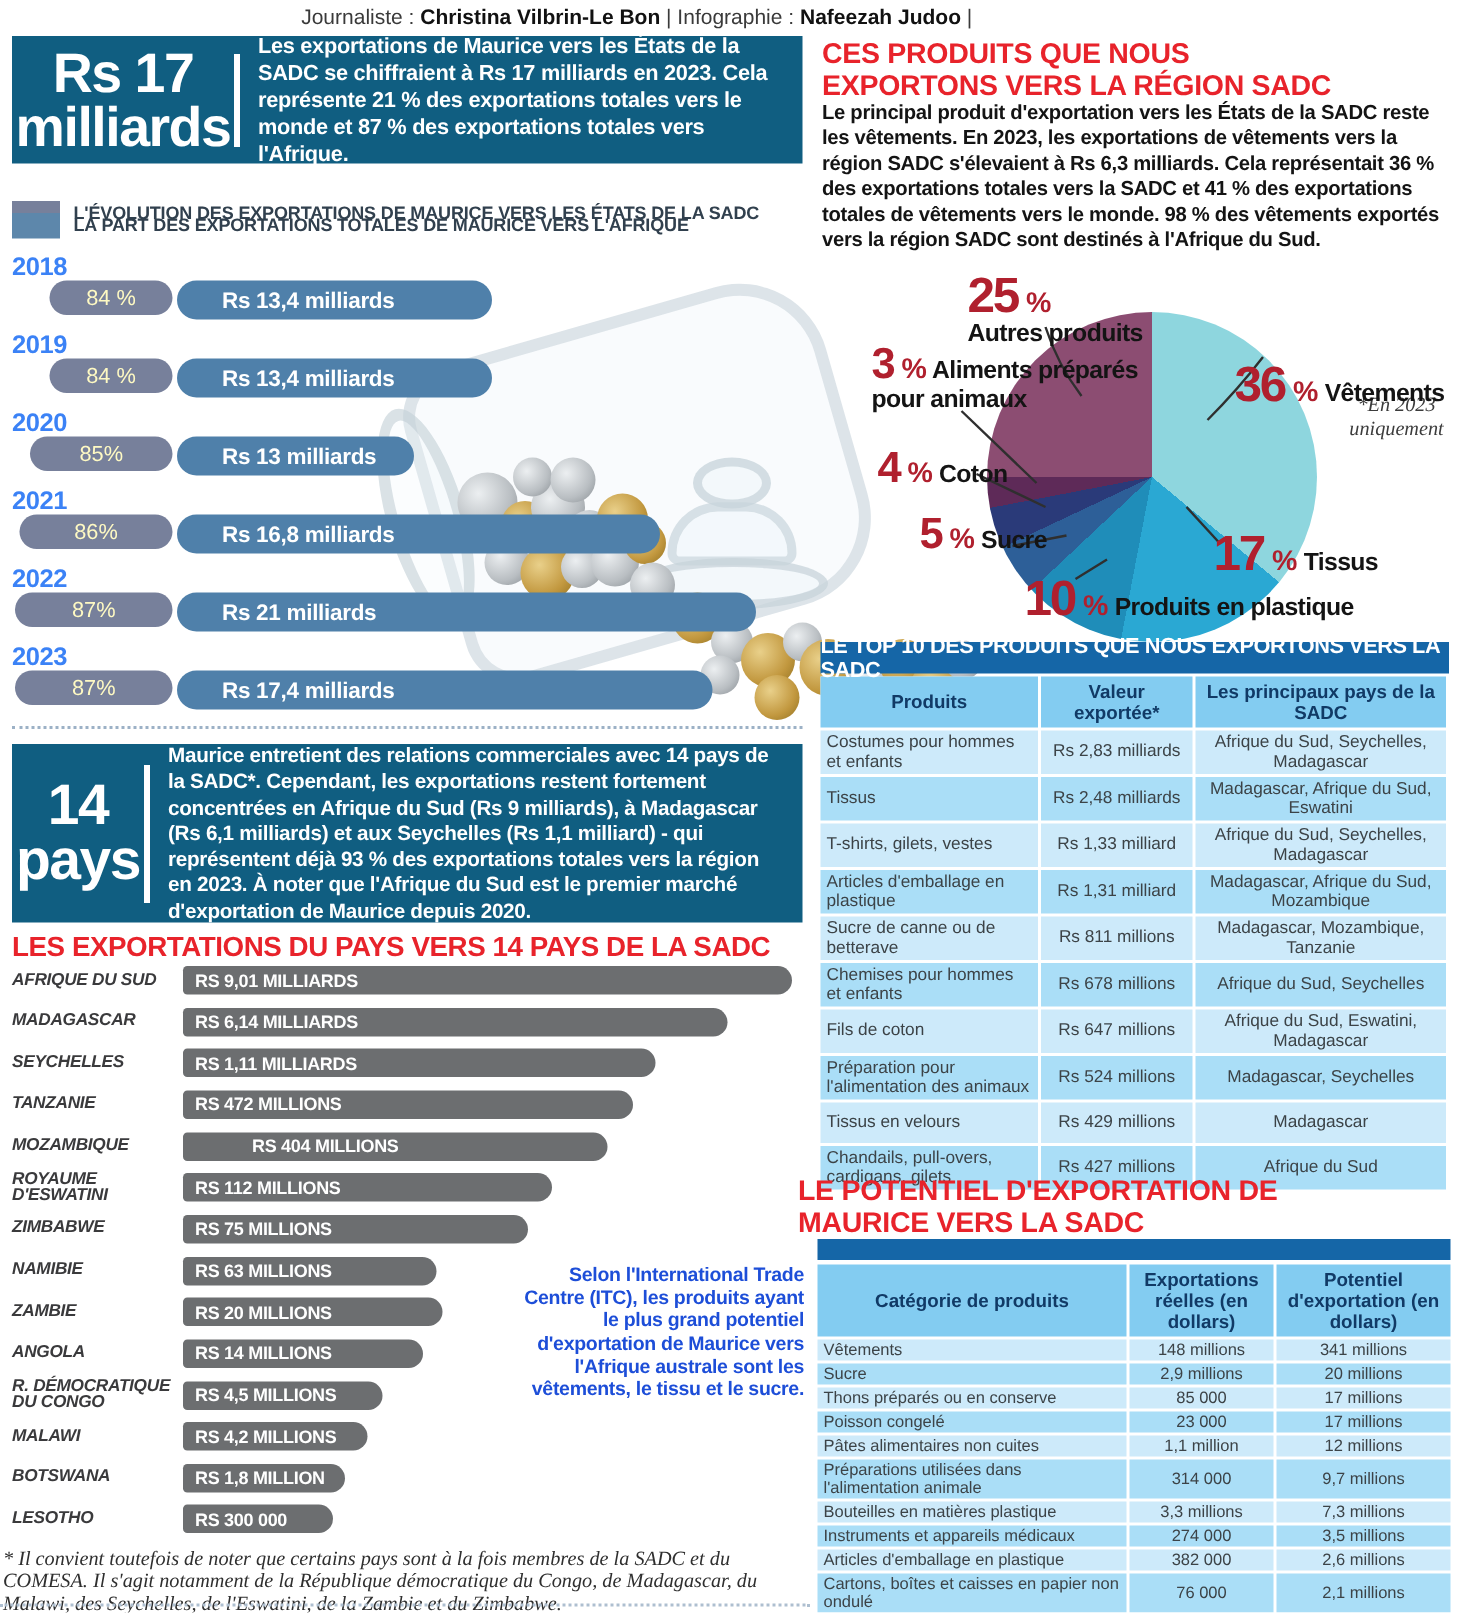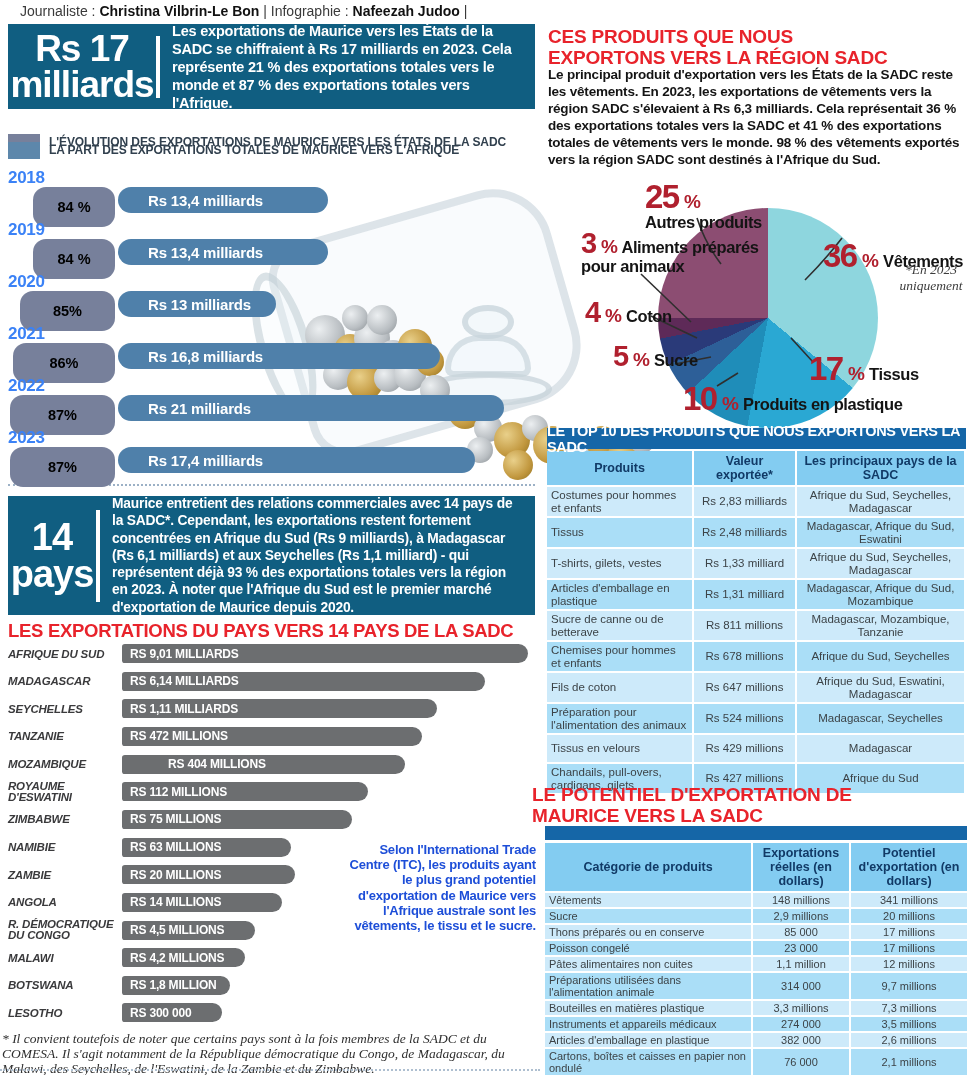--- a/index.html
+++ b/index.html
@@ -1,21 +1,21 @@
 <!DOCTYPE html>
 <html><head>
 <meta charset="utf-8">
 <style>
   * { margin:0; padding:0; box-sizing:border-box; }
   body { background:#fff; font-family:"Liberation Sans", sans-serif; }
   #canvas { position:relative; width:975px; height:1075px; background:#fff; overflow:hidden; }
 
   
-  .credit { position:absolute; top:3px; left:0; width:849px; text-align:left;
-            font-size:14px; color:#3a3a3a;padding-left:20px; }
+  .credit { position:absolute; top:3px; left:0; width:849px; text-align:center;
+            font-size:14px; color:#3a3a3a; }
   .credit b { color:#111; }
 
   
   .keybox { position:absolute; background:#105e81; color:#fff; display:flex; align-items:center; }
   #box17 { left:8px; top:24px; width:527px; height:85px; }
   #box14 { left:8px; top:496px; width:527px; height:119px; }
   .kb-fig { text-align:center; font-weight:bold; line-height:0.95; letter-spacing:-1px; }
   #box17 .kb-fig { width:148px; font-size:37px; }
   #box14 .kb-fig { width:88px; font-size:38px; }
   .kb-div { width:4px; background:#fff; align-self:center; }
@@ -27,22 +27,22 @@
   
   .legend-row { position:absolute; left:8px; display:flex; align-items:center; height:18px; }
   #legend0 { top:133px; } #legend1 { top:141px; }
   .legend-swatch { width:32px; height:17px; margin-right:9px; }
   .legend-label { font-size:12px; font-weight:bold; color:#31404e; letter-spacing:-0.1px; }
 
   
   #year-chart { position:absolute; left:8px; top:168px; width:530px; height:314px; z-index:2; }
   .year-block { position:absolute; left:0; width:530px; height:52px; }
   .year-label { position:absolute; left:0; top:0; font-size:17px; font-weight:bold; color:#3b82f6; letter-spacing:-0.3px; }
-  .pct-pill { position:absolute; top:19px; height:40px; background:#77809b; border-radius:13px;
-              color:#000000; font-weight:bold; font-size:14.5px; display:flex; align-items:center; justify-content:center; }
+  .pct-pill { position:absolute; top:19px; height:23px; background:#77809b; border-radius:13px;
+              color:#fef9c3; font-weight:normal; font-size:14.5px; display:flex; align-items:center; justify-content:center; }
   .rs-bar { position:absolute; top:19px; left:110px; height:26px; background:#4f80aa; border-radius:13px;
             color:#fff; font-weight:bold; font-size:15px; display:flex; align-items:center; padding-left:30px; letter-spacing:-0.2px; }
   #dots1 { position:absolute; left:8px; top:484px; width:527px; border-top:2px dotted #9cb1c6; }
 
   
   #left-chart-title { position:absolute; left:8px; top:620px; width:520px; font-size:18.5px; font-weight:bold;
                       color:#e8232b; letter-spacing:-0.3px; }
   #country-chart { position:absolute; left:8px; top:643px; width:530px; height:385px; z-index:2; }
   .country-row { position:absolute; left:0; width:530px; height:21px; }
   .country-label { position:absolute; left:0; top:50%; transform:translateY(-50%); width:112px;

